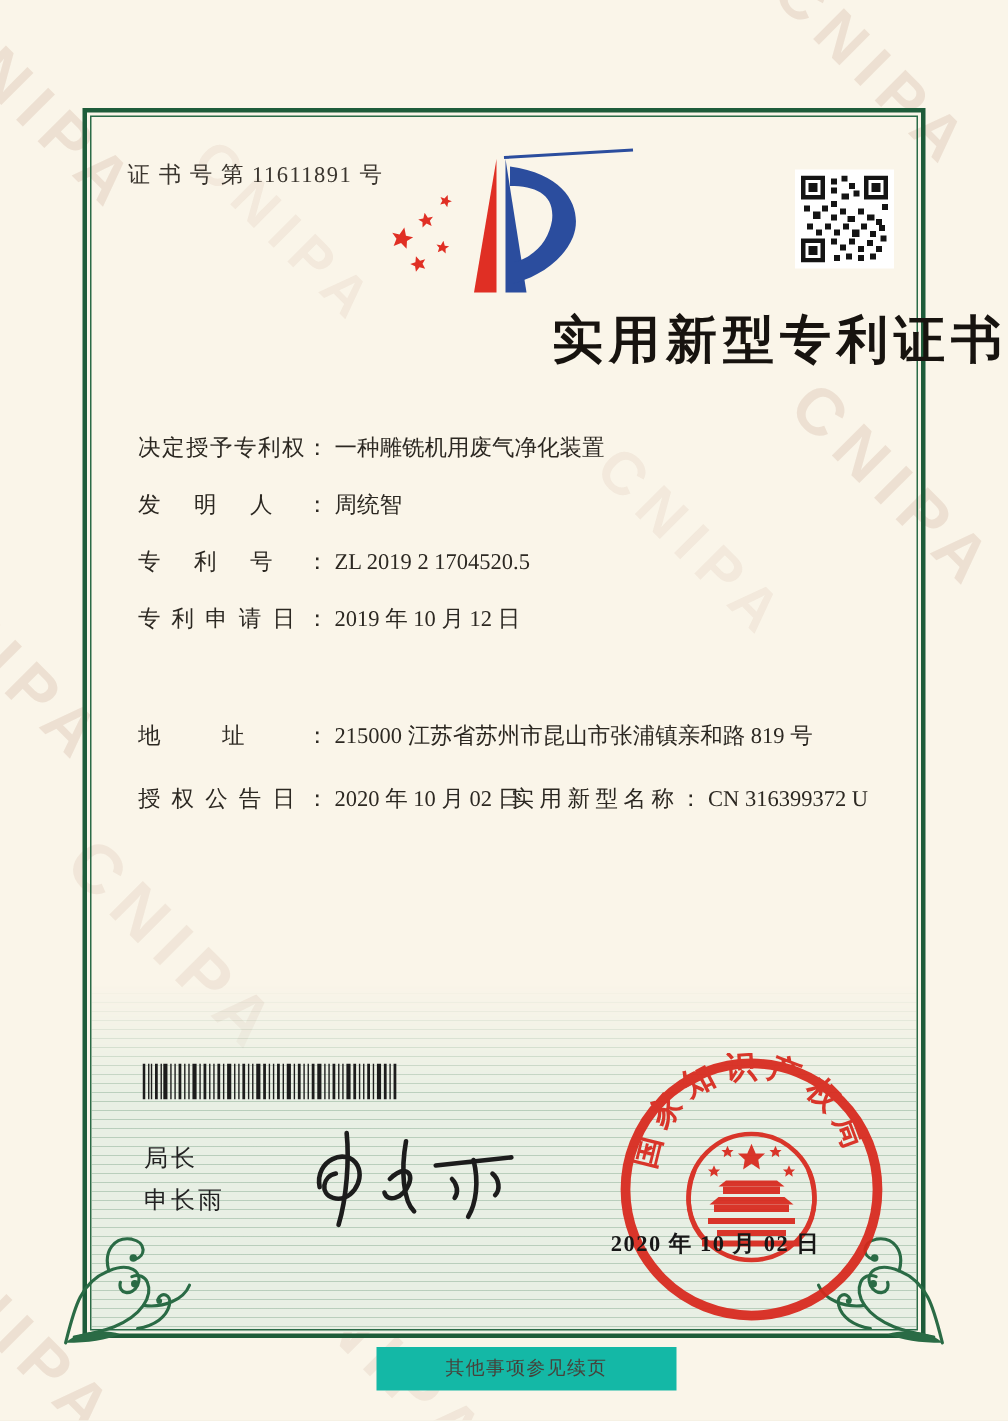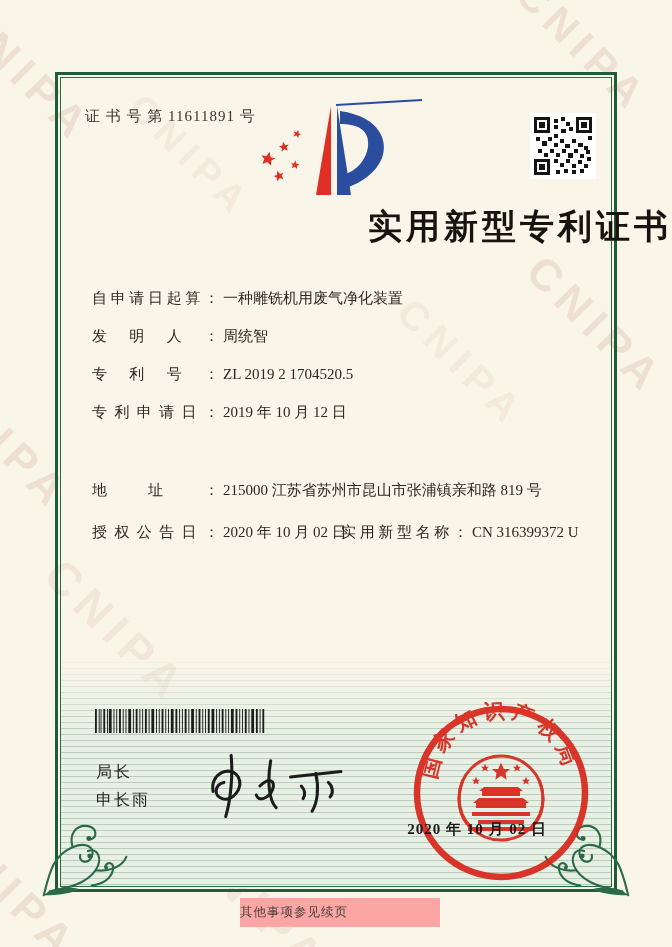--- a/index.html
+++ b/index.html
@@ -43,22 +43,22 @@
   .paras p{ text-indent:36px; }
   .barcode{ position:absolute; left:95px; top:709px; width:172px; height:24px; z-index:5; }
   .issuer{ position:absolute; font-family:"Liberation Sans","DejaVu Sans",sans-serif;
     font-size:16px; letter-spacing:2px; color:#222; z-index:5; }
   .signature{ position:absolute; left:198px; top:750px; width:158px; height:72px; z-index:6; }
   .seal{ position:absolute; left:410px; top:702px; width:182px; height:182px; z-index:6; opacity:.93; }
   .seal-date{ position:absolute; left:402px; top:820px; width:150px; text-align:center;
     font-size:15px; font-weight:700; color:#171717; z-index:7; letter-spacing:1px; }
   .page-info{ position:absolute; left:55px; width:562px; top:859px; text-align:center;
     font-size:13px; color:#3a352e; letter-spacing:1px; z-index:5; }
-  .foot-note{ position:absolute; left:240px; top:898px; width:200px; height:29px; line-height:29px;
-    background:#fca5a5; text-align:left; font-size:12.5px; color:#47413a; z-index:5; letter-spacing:1px; }
+  .foot-note{ position:absolute; left:251px; top:898px; width:200px; height:29px; line-height:29px;
+    background:#14b8a6; text-align:center; font-size:12.5px; color:#47413a; z-index:5; letter-spacing:1px; }
 </style>
 </head>
 <body>
 
 <div class="page">
 
   <div class="wm" style="left:-20px;top:-6px;font-size:44px">CNIPA</div>
   <div class="wm" style="left:540px;top:-30px;font-size:42px">CNIPA</div>
   <div class="wm" style="left:150px;top:86px;font-size:38px;opacity:.6">CNIPA</div>
   <div class="wm" style="left:552px;top:246px;font-size:44px">CNIPA</div>
@@ -135,21 +135,21 @@
         <path d="M0,42h16v16h-16zM3,45h10v10h-10z"></path>
           <rect x="5" y="47" width="6" height="6"></rect>
         <path d="M20,2h4v4h-4zM27,0h4v4h-4zM32,5h4v4h-4zM20,8h4v4h-4zM27,12h5v4h-5zM35,10h4v4h-4zM20,17h4v4h-4zM2,20h4v4h-4zM8,24h5v5h-5zM14,20h4v4h-4zM20,26h4v4h-4zM26,22h4v4h-4zM31,27h5v4h-5zM38,22h4v4h-4zM44,26h5v4h-5zM50,29h4v4h-4zM4,32h4v4h-4zM10,36h4v4h-4zM16,32h4v4h-4zM22,36h4v4h-4zM28,32h4v4h-4zM34,36h5v5h-5zM40,32h4v4h-4zM46,37h4v4h-4zM52,33h4v4h-4zM20,42h4v4h-4zM26,46h4v4h-4zM32,42h4v4h-4zM38,47h4v4h-4zM44,43h4v4h-4zM50,47h4v4h-4zM22,53h4v4h-4zM30,52h4v4h-4zM38,53h4v4h-4zM46,52h4v4h-4zM53,40h4v4h-4zM54,19h4v4h-4z"></path>
       </g>
     </svg>
   </div>
 
   <div class="cert-title">实用新型专利证书</div>
 
   <div class="frow" style="top:289px">
-    <span class="flabel">自申请日起算：</span><span class="fvalue">一种雕铣机用废气净化装置</span>
+    <span class="flabel">决定授予专利权：</span><span class="fvalue">一种雕铣机用废气净化装置</span>
   </div>
   <div class="frow" style="top:327px">
     <span class="flabel">发明人：</span><span class="fvalue">周统智</span>
   </div>
   <div class="frow" style="top:365px">
     <span class="flabel">专利号：</span><span class="fvalue">ZL 2019 2 1704520.5</span>
   </div>
   <div class="frow" style="top:403px">
     <span class="flabel">专利申请日：</span><span class="fvalue">2019 年 10 月 12 日</span>
   </div>

